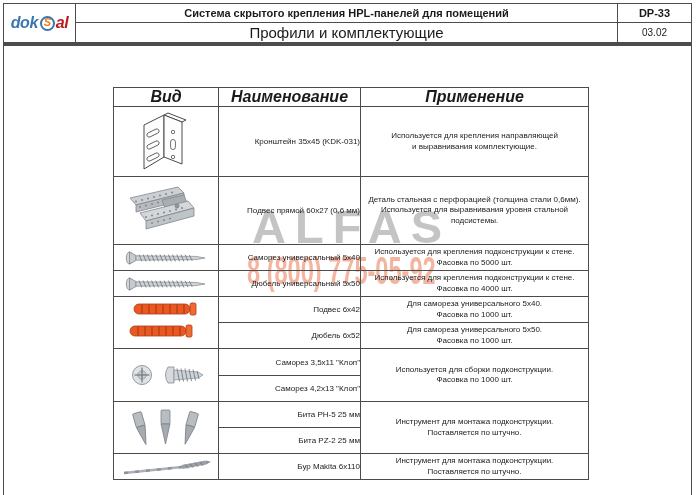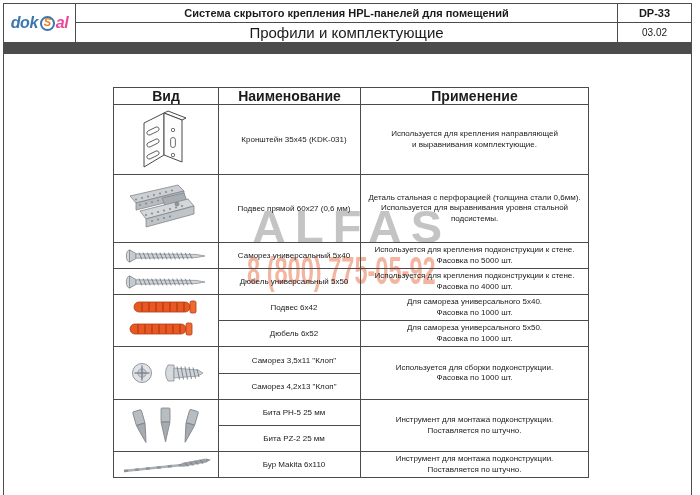--- a/index.html
+++ b/index.html
@@ -4,55 +4,55 @@
 <style>
   html,body{margin:0;padding:0;background:#fff;}
   body{width:700px;height:495px;position:relative;overflow:hidden;
        font-family:"Liberation Sans",sans-serif;color:#1b1b1b;}
 
   
   .frame{position:absolute;left:3px;top:3px;width:689px;height:492px;
          border:1px solid #4c4c4c;border-bottom:none;box-sizing:border-box;z-index:0;}
 
   
-  .hdr{position:absolute;left:3px;top:3px;width:689px;height:51px;box-sizing:border-box;
+  .hdr{position:absolute;left:3px;top:3px;width:689px;height:43px;box-sizing:border-box;
        display:grid;grid-template-columns:71px 1fr 73px;grid-template-rows:18px 19px;
        background:#4c4c4c;gap:1px;padding:1px;z-index:2;}
   .hc{background:#fff;display:flex;align-items:center;justify-content:center;overflow:hidden;}
   .hc.logo{grid-row:1/3;}
   .title{font-weight:bold;font-size:11px;}
   .subtitle{font-size:15px;}
   .doccode{font-weight:bold;font-size:11px;}
   .sheetcode{font-size:10px;}
 
   
   .logo-wrap{display:flex;align-items:center;font-style:italic;font-weight:bold;font-size:16px;line-height:1;}
   .logo-dok{color:#3b77ae;letter-spacing:-0.5px;}
-  .logo-al{color:#ec4899;letter-spacing:-0.5px;}
+  .logo-al{color:#b91c1c;letter-spacing:-0.5px;}
   .logo-sphere{display:inline-flex;align-items:center;justify-content:center;
        width:15px;height:15px;border-radius:50%;border:2px solid #3b77ae;background:#fff;
        margin:0 1px 0 2px;box-sizing:border-box;}
   .logo-sphere span{color:#ef7d1e;font-size:11px;font-weight:bold;font-style:italic;line-height:1;margin-top:-1px;}
 
   
   .wm-brand{position:absolute;left:252px;top:203px;z-index:1;pointer-events:none;
        font-size:47px;font-weight:bold;letter-spacing:9px;color:rgba(125,125,125,0.45);line-height:1;}
   .wm-phone{position:absolute;left:247px;top:252px;z-index:1;pointer-events:none;
        font-size:38px;font-weight:bold;color:rgba(228,90,45,0.45);line-height:1;
        transform:scaleX(0.62);transform-origin:0 0;white-space:nowrap;}
 
   
   .tbl{position:absolute;left:113px;top:87px;z-index:2;
        border-collapse:collapse;table-layout:fixed;width:475px;background:transparent;}
   .tbl td,.tbl th{border:1px solid #4b4b4b;padding:0;background:transparent;}
   .tbl{border:1px solid #333;}
-  .tbl th{font-size:14px;font-weight:bold;height:15px;}
+  .tbl th{font-size:16px;font-weight:bold;height:15px;font-style:italic;}
   .r-big1{height:70px;} .r-big2{height:68px;} .r-sm{height:26px;} .r-sm2{height:27px;}
   td.view{text-align:center;vertical-align:middle;}
-  td.name{font-size:8px;text-align:center;vertical-align:middle;padding-left:9px;margin-left:8px;}
+  td.name{font-size:8px;text-align:right;vertical-align:middle;padding-left:9px;margin-left:8px;}
   td.app{font-size:8px;text-align:center;vertical-align:middle;white-space:pre-line;line-height:10.5px;}
   svg{display:block;margin:0 auto;}
 </style>
 </head>
 <body>
 
 <div class="frame"></div>
 
 <div class="hdr">
   <div class="hc logo">

